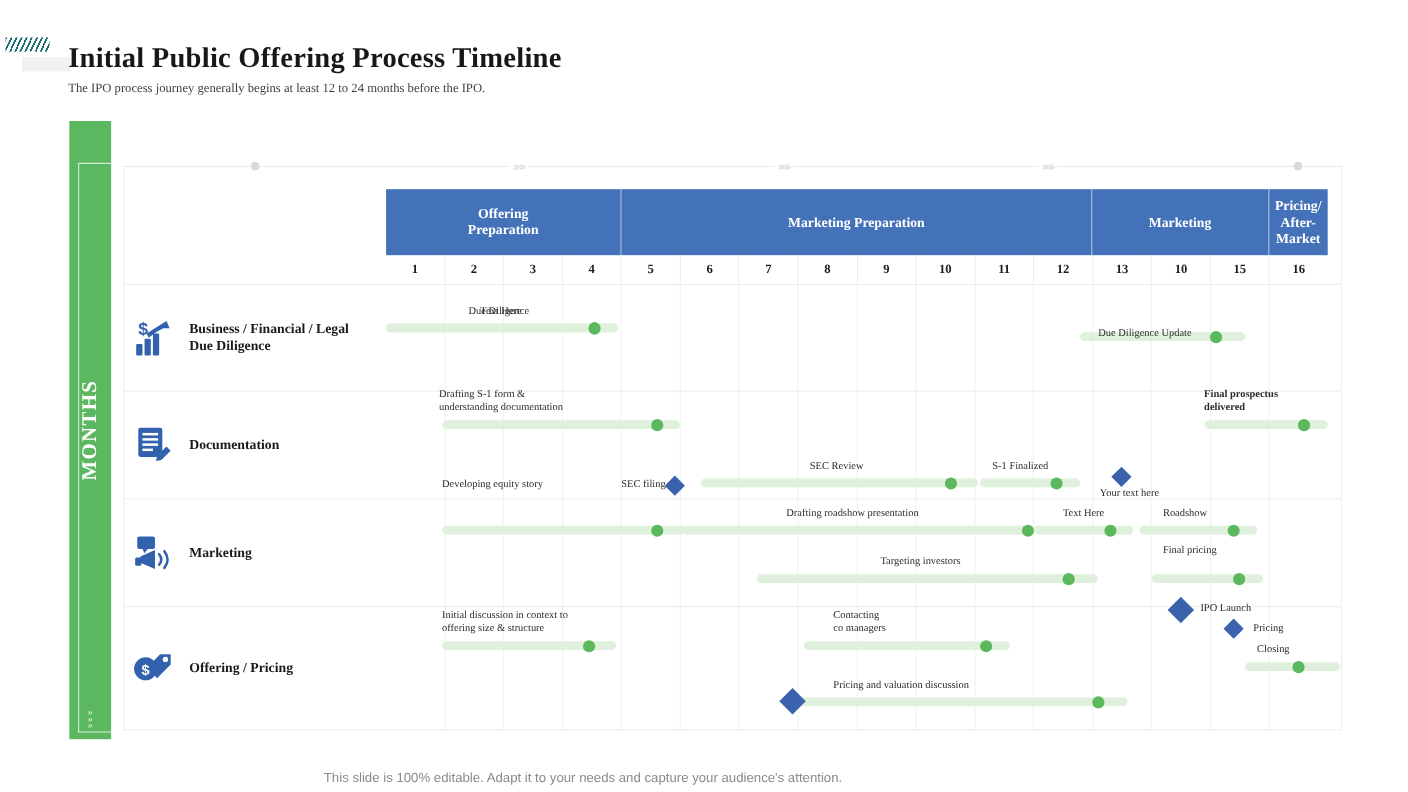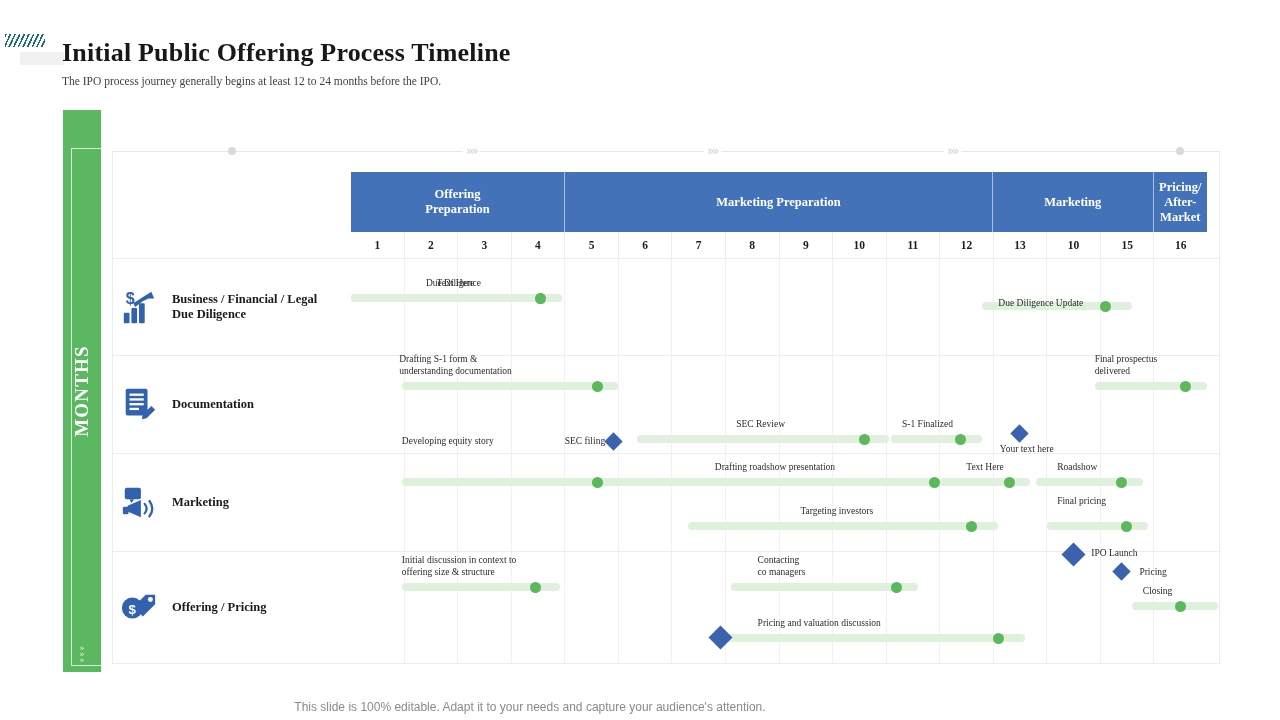--- a/index.html
+++ b/index.html
@@ -299,21 +299,21 @@
     <div class="bar-text" style="left: 436.6px; top: 277.5px;">Text Here</div>
     <div class="bar" style="left: 982.3px; top: 302px; width: 149.8px;"></div>
     <div class="dot" style="left: 1099.85px; top: 300.5px;"></div>
     <div class="bar-text" style="left: 998.35px; top: 285.5px; margin-top: 12px;">Due Diligence Update</div>
     <div class="bar" style="left: 401.825px; top: 382px; width: 216.675px;"></div>
     <div class="dot" style="left: 591.6px; top: 380.5px;"></div>
     <div class="bar-text" style="left: 399.15px; top: 354px;">Drafting S-1 form &amp;
 understanding documentation</div>
     <div class="bar" style="left: 1094.65px; top: 382px; width: 112.35px;"></div>
     <div class="dot" style="left: 1180.1px; top: 380.5px;"></div>
-    <div class="bar-text" style="left: 1094.65px; top: 354px;">Final prospectus
+    <div class="bar-text" style="left: 1094.65px; top: 354px; font-weight: bold;">Final prospectus
 delivered</div>
     <div class="bar" style="left: 637.225px; top: 435px; width: 251.45px;"></div>
     <div class="dot" style="left: 859.1px; top: 433.5px;"></div>
     <div class="bar-text" style="left: 736.2px; top: 418.5px;">SEC Review</div>
     <div class="bar" style="left: 891.35px; top: 435px; width: 90.95px;"></div>
     <div class="dot" style="left: 955.4px; top: 433.5px;"></div>
     <div class="bar-text" style="left: 902.05px; top: 418.5px;">S-1 Finalized</div>
     <div class="bar" style="left: 401.825px; top: 478px; width: 222.025px;"></div>
     <div class="dot" style="left: 591.6px; top: 476.5px;"></div>
     <div class="bar-text" style="left: 401.825px; top: 436px;">Developing equity story</div>

